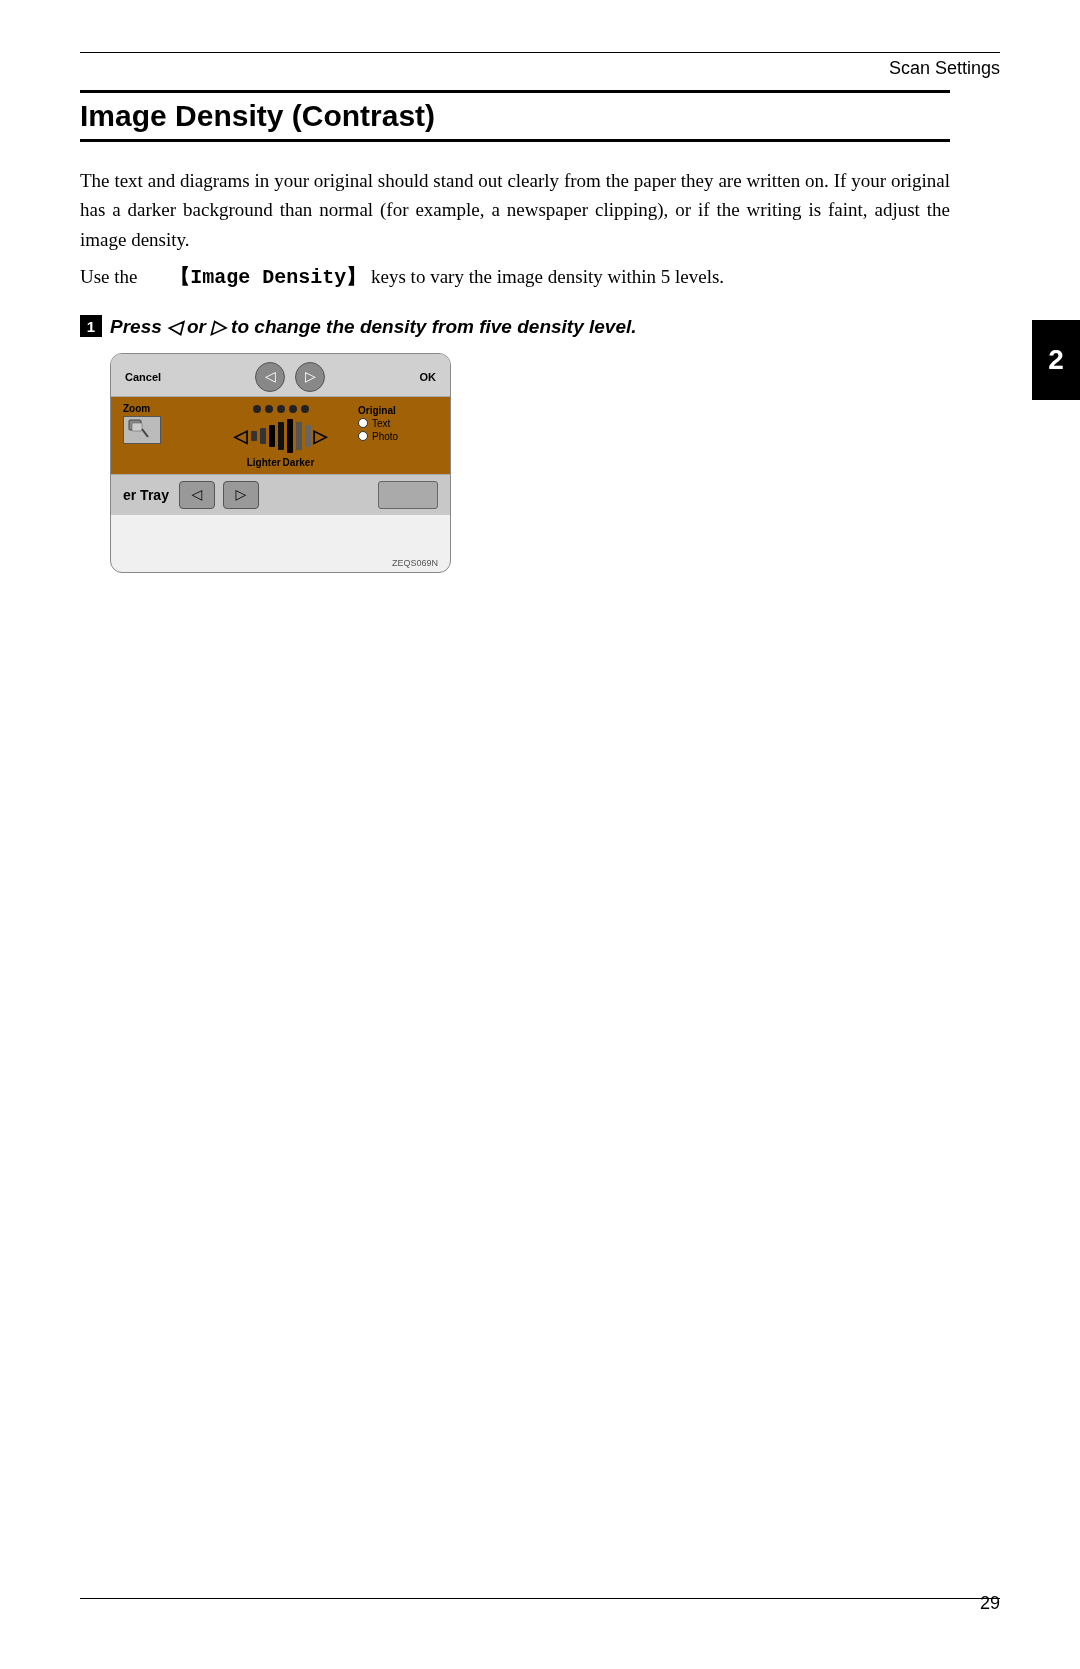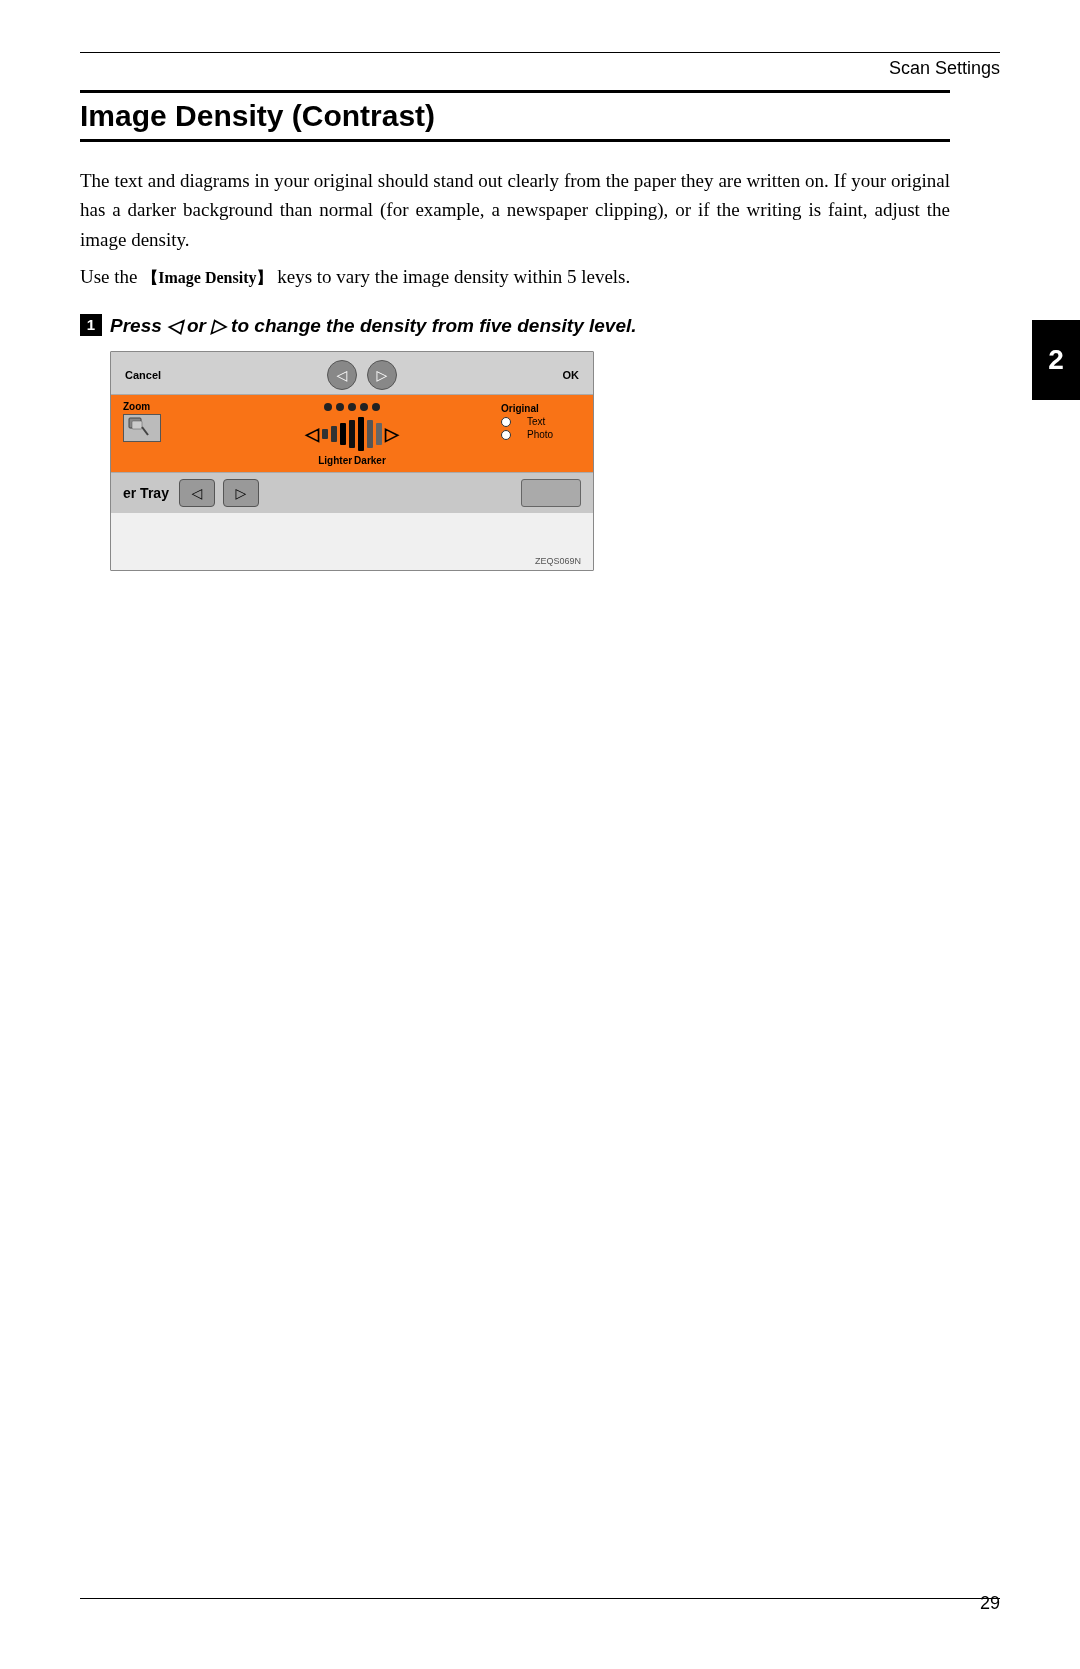--- a/index.html
+++ b/index.html
@@ -92,23 +92,24 @@
 
     .body-text-normal {
       font-size: 19px;
       line-height: 1.55;
       margin-bottom: 20px;
       font-family: 'Times New Roman', Times, serif;
       text-align: justify;
     }
 
     .key-style {
-      font-family: Liberation Serif, serif;
-      font-weight: bold;
-      font-size: 16px;
+      font-family: Liberation Mono, monospace;
+      font-weight: bold;
+      font-size: 20px;
+      margin-left: 28px;
     }
 
     
     .step-block {
       margin-top: 10px;
       margin-bottom: 18px;
     }
 
     .step-header {
       display: flex;
@@ -135,28 +136,28 @@
     .step-text {
       font-size: 19px;
       font-weight: bold;
       font-family: Arial, sans-serif;
       line-height: 1.45;
       font-style: italic;
     }
 
     
     .device-diagram {
-      width: 484px;
+      width: 341px;
       height: 220px;
       border: 1.5px solid #888;
       background: #f0f0f0;
       margin-left: 30px;
       margin-top: 12px;
       position: relative;
-      border-radius: 1px;
+      border-radius: 12px;
       overflow: hidden;
     }
 
     
     .device-top-row {
       display: flex;
       justify-content: space-between;
       align-items: center;
       padding: 8px 14px 4px 14px;
       background: #d0d0d0;
@@ -192,21 +193,21 @@
       color: #fff;
       font-size: 14px;
       border: 1.5px solid #555;
     }
 
     
     .device-mid-row {
       display: flex;
       align-items: flex-start;
       padding: 6px 12px;
-      background: #f97316;
+      background: #a16207;
       border-bottom: 1px solid #aaa;
     }
 
     .device-zoom-section {
       display: flex;
       flex-direction: column;
       align-items: flex-start;
       min-width: 80px;
     }
 
@@ -280,21 +281,21 @@
     .original-label {
       font-size: 10px;
       font-weight: bold;
       font-family: Arial, sans-serif;
       margin-bottom: 2px;
     }
 
     .radio-option {
       display: flex;
       align-items: center;
-      gap: 16px;
+      gap: 4px;
       font-size: 10px;
       font-family: Arial, sans-serif;
       margin-bottom: 2px;
     }
 
     .radio-circle {
       width: 10px;
       height: 10px;
       border-radius: 50%;
       border: 1.5px solid #333;

